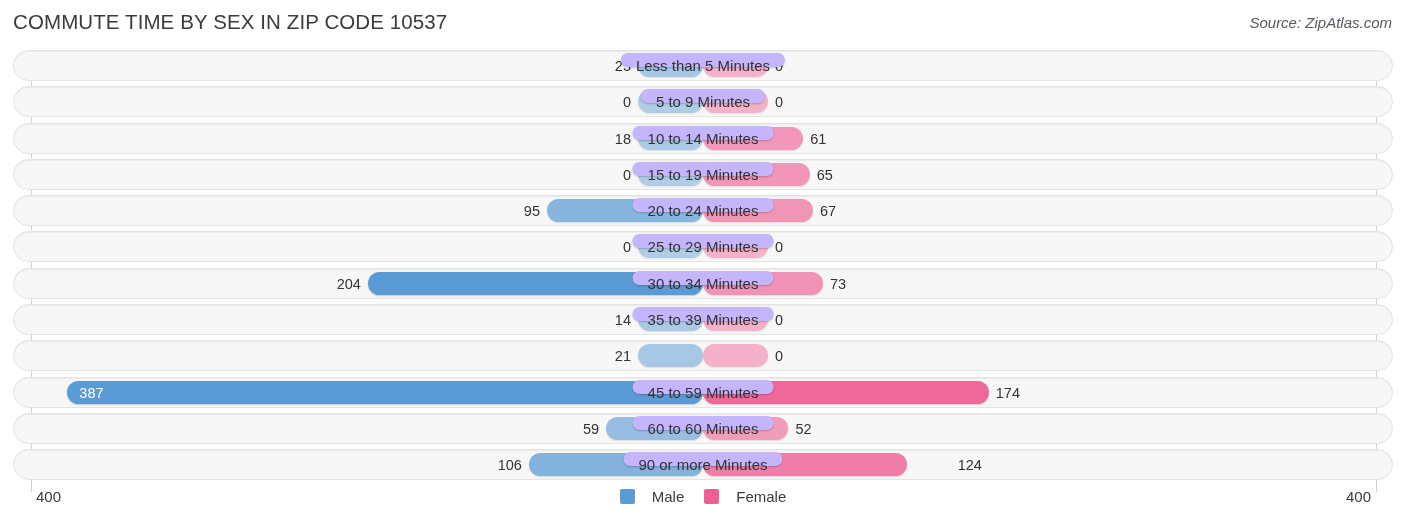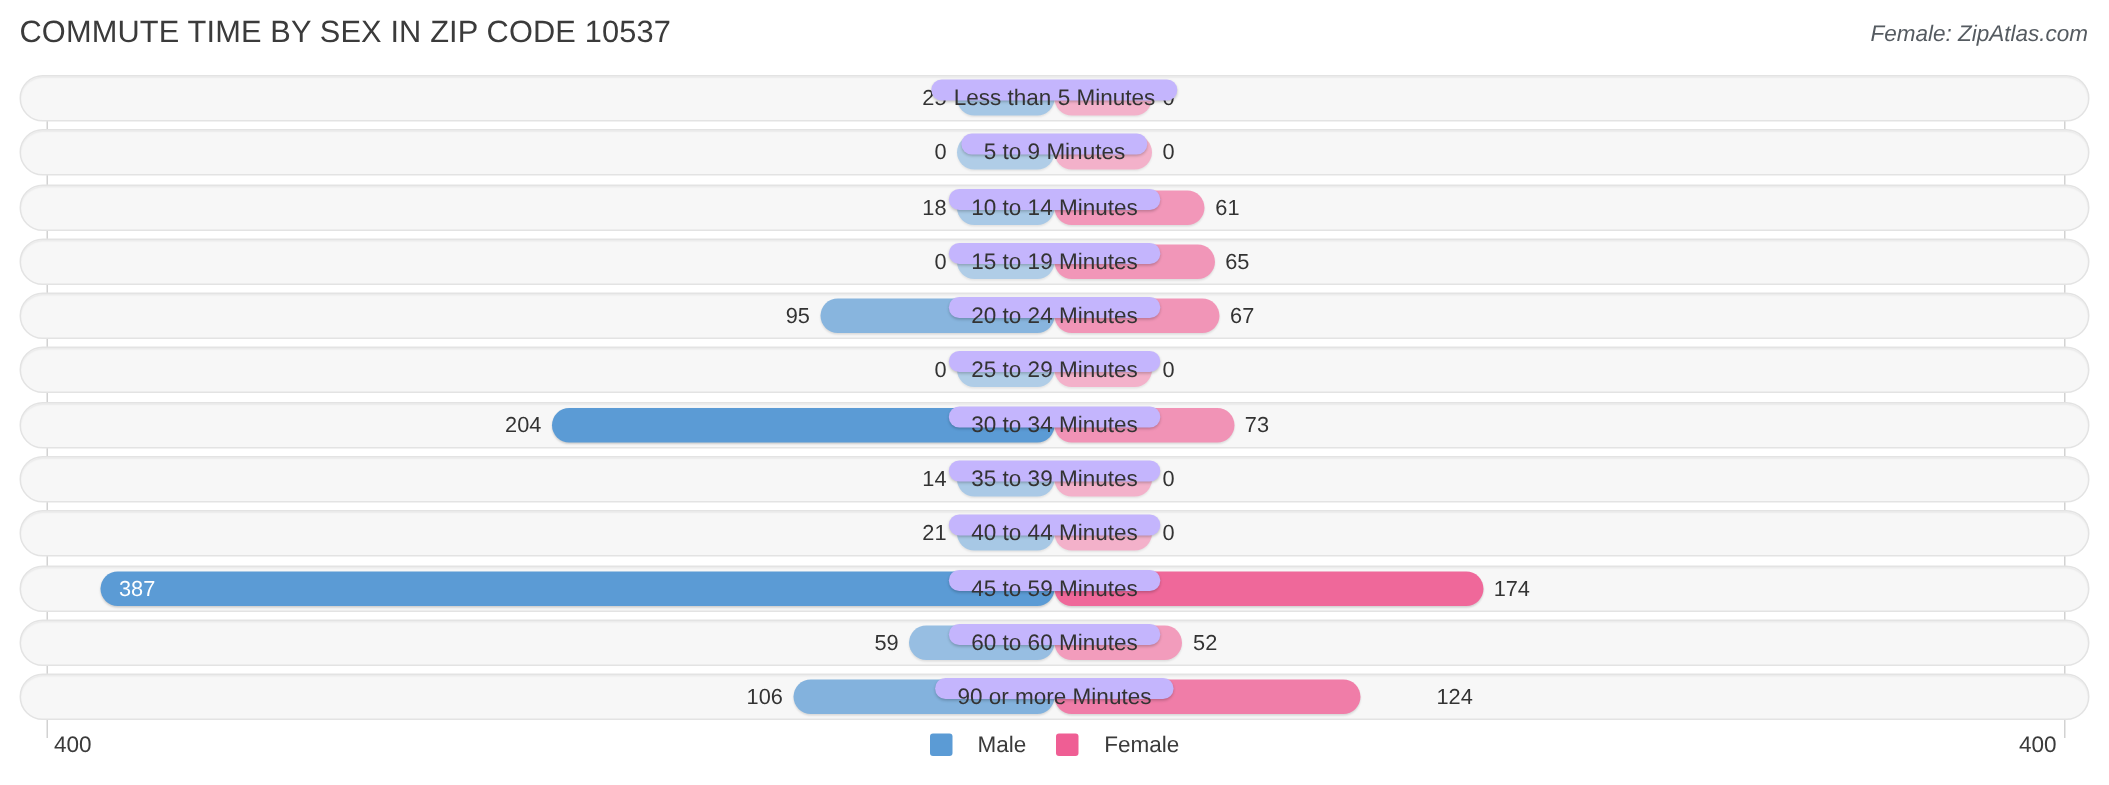--- a/index.html
+++ b/index.html
@@ -132,21 +132,21 @@
     display: inline-block;
   }
   .legend-label { font-size: 15px; color: #3b3b3b; }
 </style>
 </head>
 <body>
 
 <div class="page">
 
   <div class="chart-title">COMMUTE TIME BY SEX IN ZIP CODE 10537</div>
-  <div class="chart-source">Female: ZipAtlas.com</div>
+  <div class="chart-source">Source: ZipAtlas.com</div>
 
   <div class="plot">
     <div class="axis-line axis-left"></div>
     <div class="axis-line axis-right"></div>
     <div class="rows" id="rows">
         <div class="row">
           <div class="bar bar-male" style="width: 65px; background: rgb(91, 155, 213); opacity: 0.51875;"></div>
           <div class="bar bar-female" style="width: 65px; background: rgb(239, 94, 148); opacity: 0.45;"></div>
           <div class="val val-left" style="right: calc(50% + 72px);">25</div>
           <div class="val val-right" style="left: calc(50% + 72px);">0</div>
@@ -199,21 +199,20 @@
           <div class="bar bar-female" style="width: 65px; background: rgb(239, 94, 148); opacity: 0.45;"></div>
           <div class="val val-left" style="right: calc(50% + 72px);">14</div>
           <div class="val val-right" style="left: calc(50% + 72px);">0</div>
           <div class="cat-pill">35 to 39 Minutes</div>
         </div>
         <div class="row">
           <div class="bar bar-male" style="width: 65px; background: rgb(91, 155, 213); opacity: 0.50775;"></div>
           <div class="bar bar-female" style="width: 65px; background: rgb(239, 94, 148); opacity: 0.45;"></div>
           <div class="val val-left" style="right: calc(50% + 72px);">21</div>
           <div class="val val-right" style="left: calc(50% + 72px);">0</div>
-          <div class="cat-pill">40 to 44 Minutes</div>
         </div>
         <div class="row">
           <div class="bar bar-male" style="width: 635.648px; background: rgb(91, 155, 213); opacity: 1;"></div>
           <div class="bar bar-female" style="width: 285.795px; background: rgb(239, 94, 148); opacity: 0.9285;"></div>
           <div class="val val-left val-inside" style="left: calc(50% - 623.648px); text-align: right;">387</div>
           <div class="val val-right" style="left: calc(50% + 292.795px);">174</div>
           <div class="cat-pill">45 to 59 Minutes</div>
         </div>
         <div class="row">
           <div class="bar bar-male" style="width: 96.9075px; background: rgb(91, 155, 213); opacity: 0.61225;"></div>

